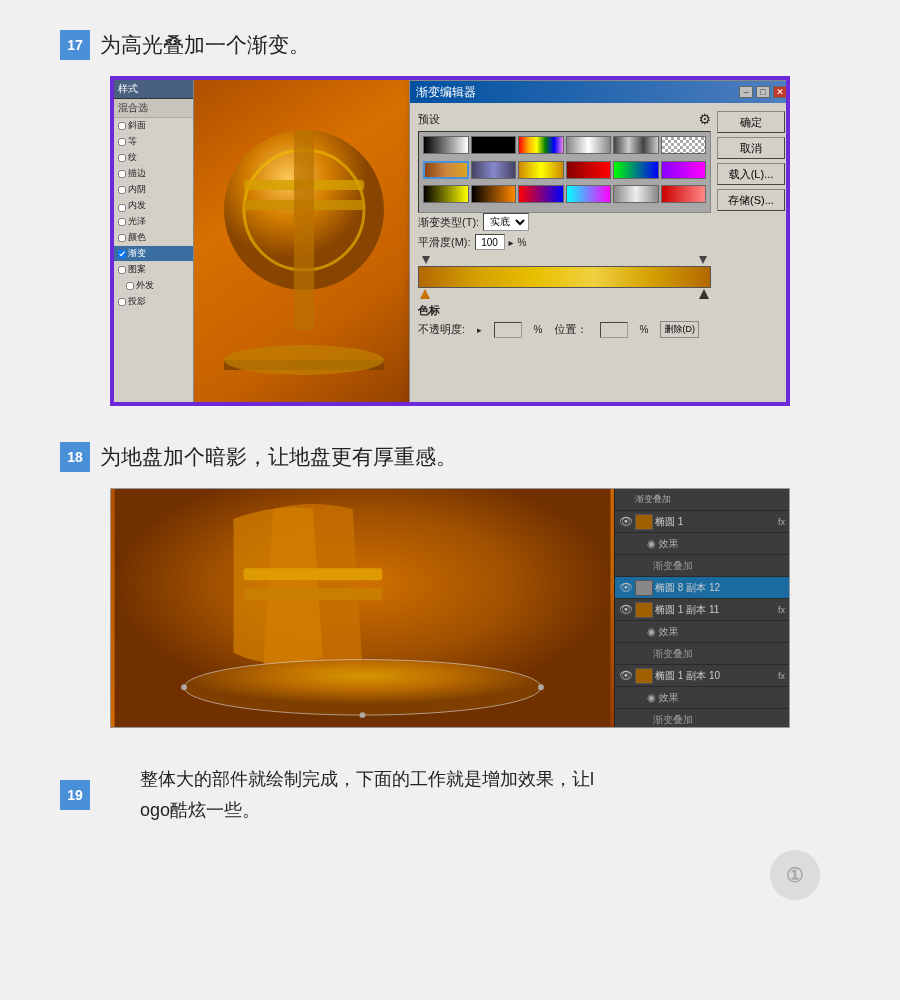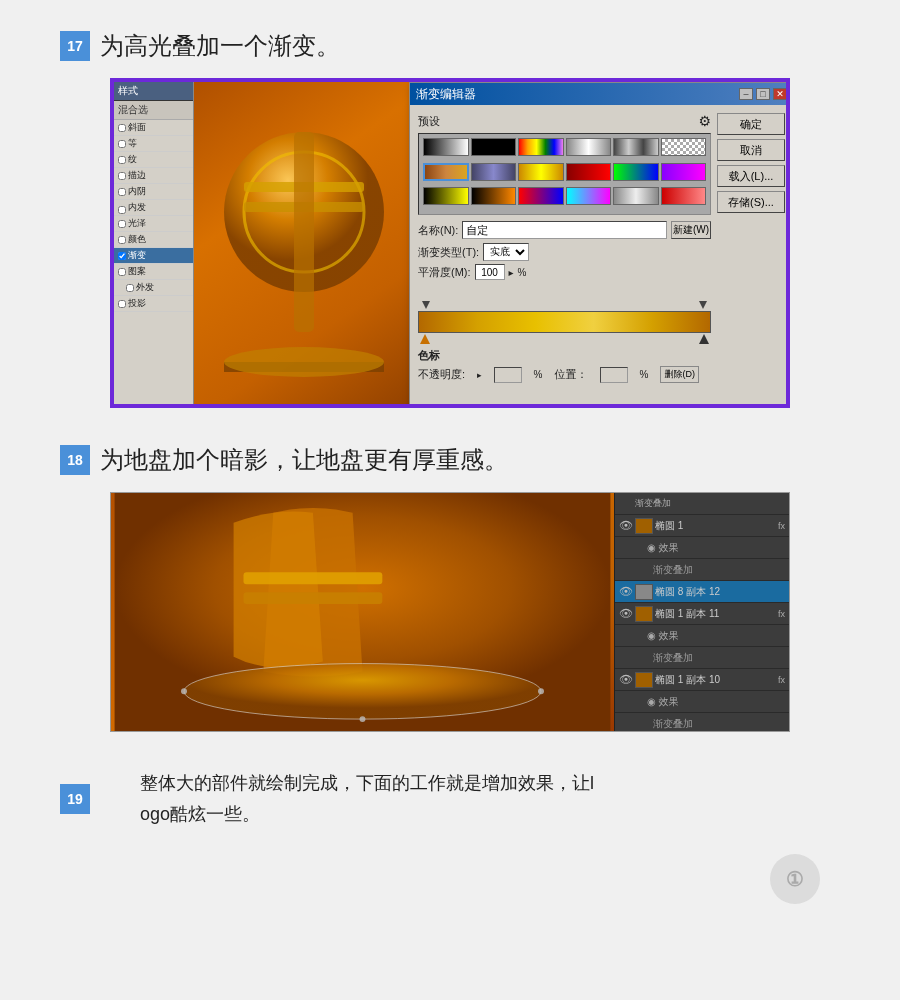--- a/index.html
+++ b/index.html
@@ -32,21 +32,21 @@
       width: 30px;
       height: 30px;
       background: #4a90d9;
       color: white;
       font-weight: bold;
       font-size: 14px;
       margin-right: 10px;
       flex-shrink: 0;
     }
     .step-text {
-      font-size: 24px;
+      font-size: 21px;
       color: #222;
       font-weight: normal;
     }
 
     
     .screenshot-block {
       margin-bottom: 36px;
       display: flex;
       justify-content: center;
     }
@@ -181,21 +181,21 @@
       background: white;
       border: 1px inset #999;
       padding: 0 2px;
       font-family: Liberation Mono, monospace;
     }
     .ge-smooth-row {
       display: flex;
       align-items: center;
       font-size: 11px;
       gap: 4px;
-      margin-bottom: 21px;
+      margin-bottom: 6px;
     }
     .ge-smooth-input {
       width: 30px;
       height: 16px;
       border: 1px inset #999;
       background: white;
       font-size: 10px;
       text-align: center;
     }
 
@@ -462,25 +462,20 @@
                 <div class="preset-item swatch-greenblue"></div>
                 <div class="preset-item swatch-violet2"></div>
                 <div class="preset-item swatch-yel"></div>
                 <div class="preset-item swatch-orange"></div>
                 <div class="preset-item swatch-rb"></div>
                 <div class="preset-item" style="background: linear-gradient(to right, #0ff, #f0f);"></div>
                 <div class="preset-item" style="background: linear-gradient(to right, #888, #eee, #888);"></div>
                 <div class="preset-item" style="background: linear-gradient(to right, #c00, #f88);"></div>
               </div>
 
-              <div class="ge-name-row">
-                <span>名称(N):</span>
-                <input class="ge-name-input" type="text" value="自定" style="">
-                <button class="ge-new-btn">新建(W)</button>
-              </div>
 
               <div class="ge-type-row">
                 <span>渐变类型(T):</span>
                 <select class="ge-select">
                   <option>实底</option>
                 </select>
               </div>
 
               <div class="ge-smooth-row">
                 <span>平滑度(M):</span>

